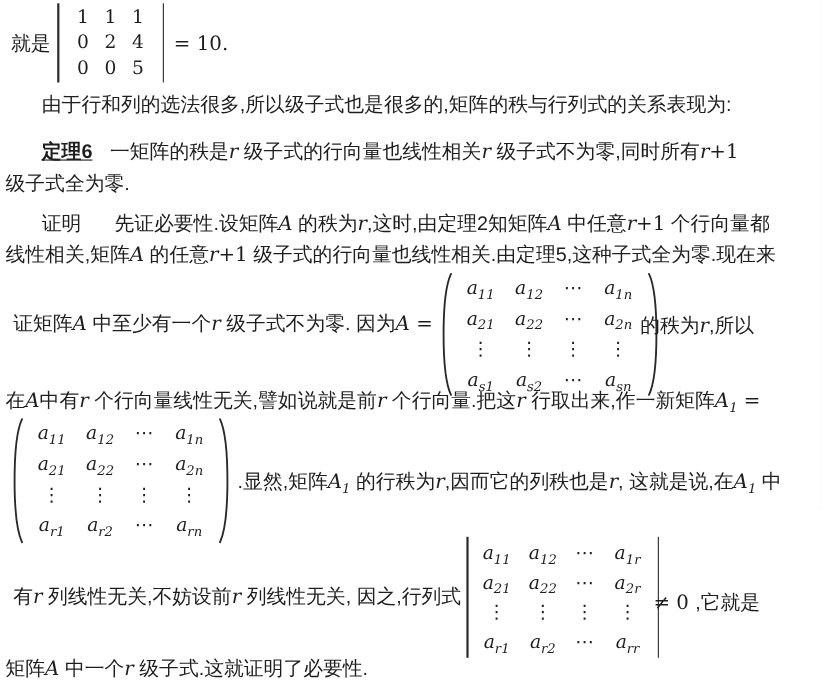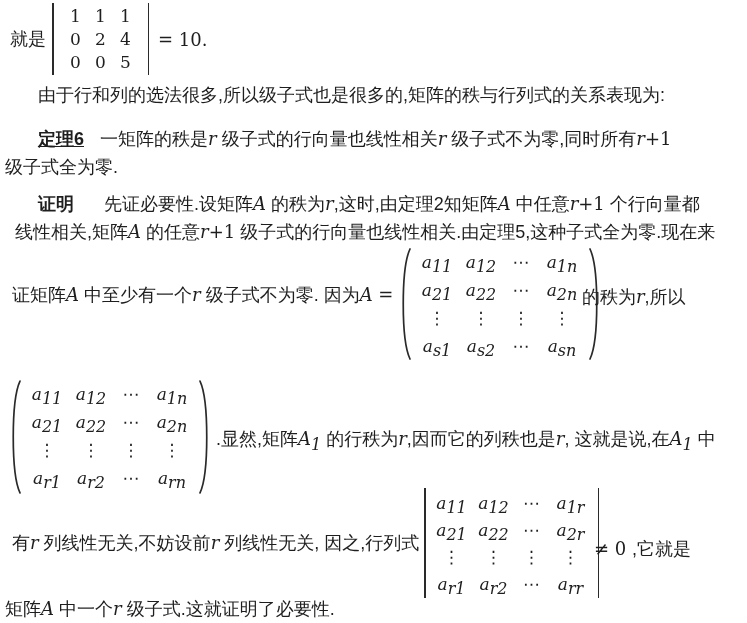--- a/index.html
+++ b/index.html
@@ -13,23 +13,23 @@
     background:#ffffff;
     color:#1e1e1e;
     overflow:hidden;
     font-size:18px;
     line-height:23px;
   }
   .abs{position:absolute;white-space:nowrap;}
   .cjk{font-family:"Liberation Sans","DejaVu Sans",sans-serif;}
   .math{font-family:"DejaVu Serif","Liberation Serif",serif;font-style:normal;}
   .var{font-family:"DejaVu Serif","Liberation Serif",serif;font-style:italic;}
-  .vsub{font-size:16px;line-height:0;font-style:italic;font-family:"DejaVu Serif","Liberation Serif",serif;}
+  .vsub{font-size:12px;line-height:0;font-style:italic;font-family:"DejaVu Serif","Liberation Serif",serif;}
   .lbl{font-weight:bold;margin-right:16px;text-decoration:underline;}
-  .lbl-wide{font-weight:bold;margin-right:30px;}
+  .lbl-wide{font-weight:normal;margin-right:30px;}
 
   
   .fence{display:flex;align-items:stretch;}
   .dbar{width:1.5px;background:#2a2a2a;}
   .dgrid{display:grid;align-items:center;justify-items:center;
          font-family:"DejaVu Serif","Liberation Serif",serif;font-size:17px;}
   .g-num{grid-template-columns:20px 20px 20px;grid-auto-rows:23px;column-gap:5px;padding:2px 12px;}
   .g-mat{grid-template-columns:38px 38px 30px 40px;grid-auto-rows:28px;column-gap:6px;padding:2px 6px;}
   .g-det{grid-template-columns:36px 36px 28px 38px;grid-auto-rows:27px;column-gap:6px;padding:2px 8px;}
   .mcell{white-space:nowrap;}
@@ -64,21 +64,21 @@
   <div class="abs" style="top:84px;left:38px;"><span class="cjk">由于行和列的选法很多,所以级子式也是很多的,矩阵的秩与行列式的关系表现为:</span></div>
 
   <div class="abs" style="top:127px;left:38px;">
     <span class="lbl">定理6</span><span><span class="cjk">一矩阵的秩是</span><span class="var">r</span><span class="cjk"> 级子式的行向量也线性相关</span><span class="var">r</span><span class="cjk"> 级子式不为零,同时所有</span><span class="var">r</span><span class="math">+1</span></span>
   </div>
   <div class="abs" style="top:156px;left:5px;"><span class="cjk">级子式全为零.</span></div>
 
   <div class="abs" style="top:192px;left:38px;">
     <span class="lbl-wide">证明</span><span><span class="cjk">先证必要性.设矩阵</span><span class="var">A</span><span class="cjk"> 的秩为</span><span class="var">r</span><span class="cjk">,这时,由定理2知矩阵</span><span class="var">A</span><span class="cjk"> 中任意</span><span class="var">r</span><span class="math">+1</span><span class="cjk"> 个行向量都</span></span>
   </div>
-  <div class="abs" style="top:220px;left:15px;text-align:right;"><span class="cjk">线性相关,矩阵</span><span class="var">A</span><span class="cjk"> 的任意</span><span class="var">r</span><span class="math">+1</span><span class="cjk"> 级子式的行向量也线性相关.由定理5,这种子式全为零.现在来</span></div>
+  <div class="abs" style="top:220px;left:5px;text-align:right;"><span class="cjk">线性相关,矩阵</span><span class="var">A</span><span class="cjk"> 的任意</span><span class="var">r</span><span class="math">+1</span><span class="cjk"> 级子式的行向量也线性相关.由定理5,这种子式全为零.现在来</span></div>
 
   <div class="abs" style="top:283px;left:12px;text-align:right;"><span class="cjk">证矩阵</span><span class="var">A</span><span class="cjk"> 中至少有一个</span><span class="var">r</span><span class="cjk"> 级子式不为零. 因为</span><span class="var">A</span><span class="math"> =</span></div>
   <div class="abs fence" style="top:246px;left:398px;height:116px;">
     <svg class="paren" width="14" height="116" viewBox="0 0 14 116" preserveAspectRatio="none">
         <path d="M12 3 C 3 22, 3 94, 12 113"></path>
       </svg>
     <div class="dgrid g-mat">
         <div class="mcell"><span class="var">a<sub class="vsub">11</sub></span></div>
         <div class="mcell"><span class="var">a<sub class="vsub">12</sub></span></div>
         <div class="mcell"><span class="math">⋯</span></div>
@@ -95,20 +95,21 @@
         <div class="mcell"><span class="var">a<sub class="vsub">s2</sub></span></div>
         <div class="mcell"><span class="math">⋯</span></div>
         <div class="mcell"><span class="var">a<sub class="vsub">sn</sub></span></div>
       </div>
     <svg class="paren" width="14" height="116" viewBox="0 0 14 116" preserveAspectRatio="none">
         <path d="M2 3 C 11 22, 11 94, 2 113"></path>
       </svg>
   </div>
   <div class="abs" style="top:285px;left:582px;"><span class="cjk">的秩为</span><span class="var">r</span><span class="cjk">,所以</span></div>
 
+  <div class="abs" style="top:353px;left:5px;"><span class="cjk">在</span><span class="var">A</span><span class="cjk">中有</span><span class="var">r</span><span class="cjk"> 个行向量线性无关,譬如说就是前</span><span class="var">r</span><span class="cjk"> 个行向量.把这</span><span class="var">r</span><span class="cjk"> 行取出来,作一新矩阵</span><span class="var">A<sub class="vsub">1</sub></span><span class="math"> =</span></div>
 
   <div class="abs fence" style="top:378px;left:8px;height:118px;">
     <svg class="paren" width="14" height="118" viewBox="0 0 14 116" preserveAspectRatio="none">
         <path d="M12 3 C 3 22, 3 94, 12 113"></path>
       </svg>
     <div class="dgrid g-mat">
         <div class="mcell"><span class="var">a<sub class="vsub">11</sub></span></div>
         <div class="mcell"><span class="var">a<sub class="vsub">12</sub></span></div>
         <div class="mcell"><span class="math">⋯</span></div>
         <div class="mcell"><span class="var">a<sub class="vsub">1n</sub></span></div>

